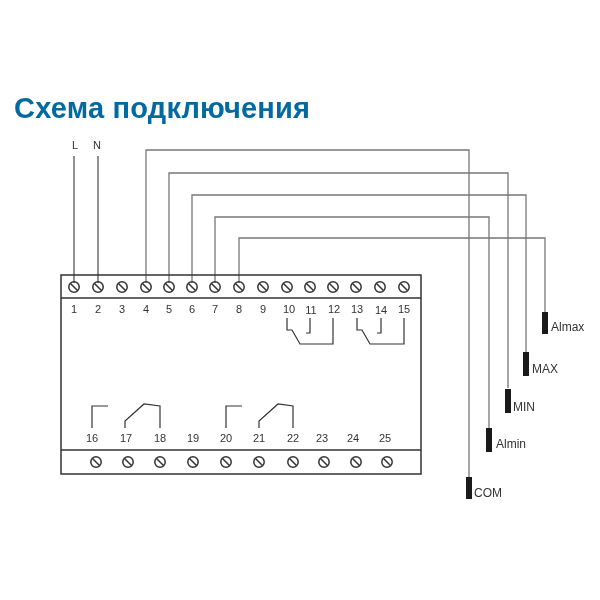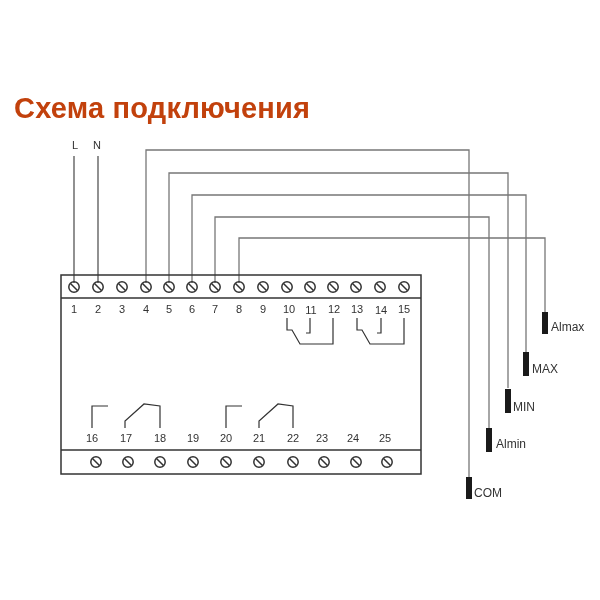--- a/index.html
+++ b/index.html
@@ -1,17 +1,17 @@
 <!DOCTYPE html>
 <html><head>
 <meta charset="utf-8">
 <style>
   html, body { margin: 0; padding: 0; background: #ffffff; }
   body { width: 600px; height: 600px; position: relative; overflow: hidden; font-family: "Liberation Sans", sans-serif; }
-  .title { position: absolute; left: 14px; top: 92px; font-size: 29px; font-weight: bold; color: #c2410c; letter-spacing: 0.2px; font-family: "Liberation Sans", sans-serif; }
+  .title { position: absolute; left: 14px; top: 92px; font-size: 29px; font-weight: bold; color: #0369a1; letter-spacing: 0.2px; font-family: "Liberation Sans", sans-serif; }
   svg { position: absolute; left: 0; top: 0; }
   .lbl { font-family: "Liberation Sans", sans-serif; fill: #333333; }
 </style>
 </head>
 <body>
 
 <div class="title">Схема подключения</div>
 
 <svg width="600" height="600" viewBox="0 0 600 600">
 

